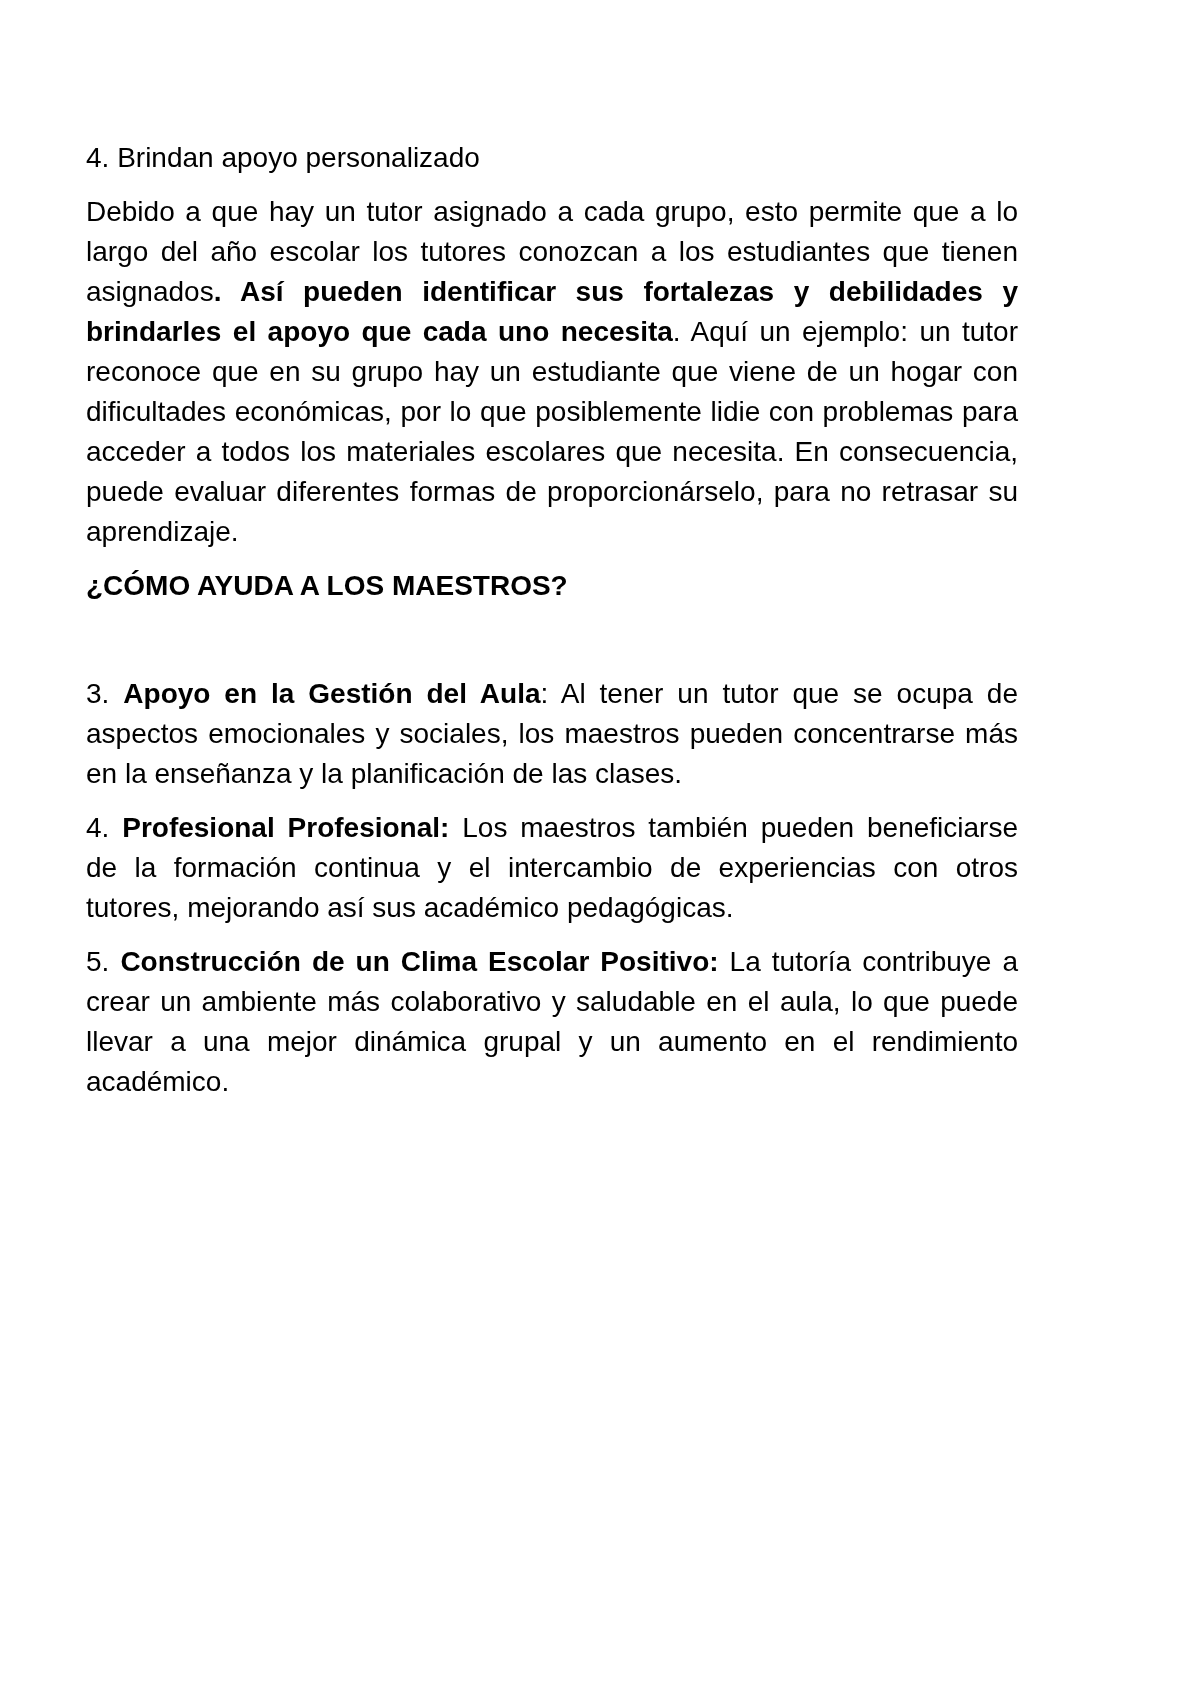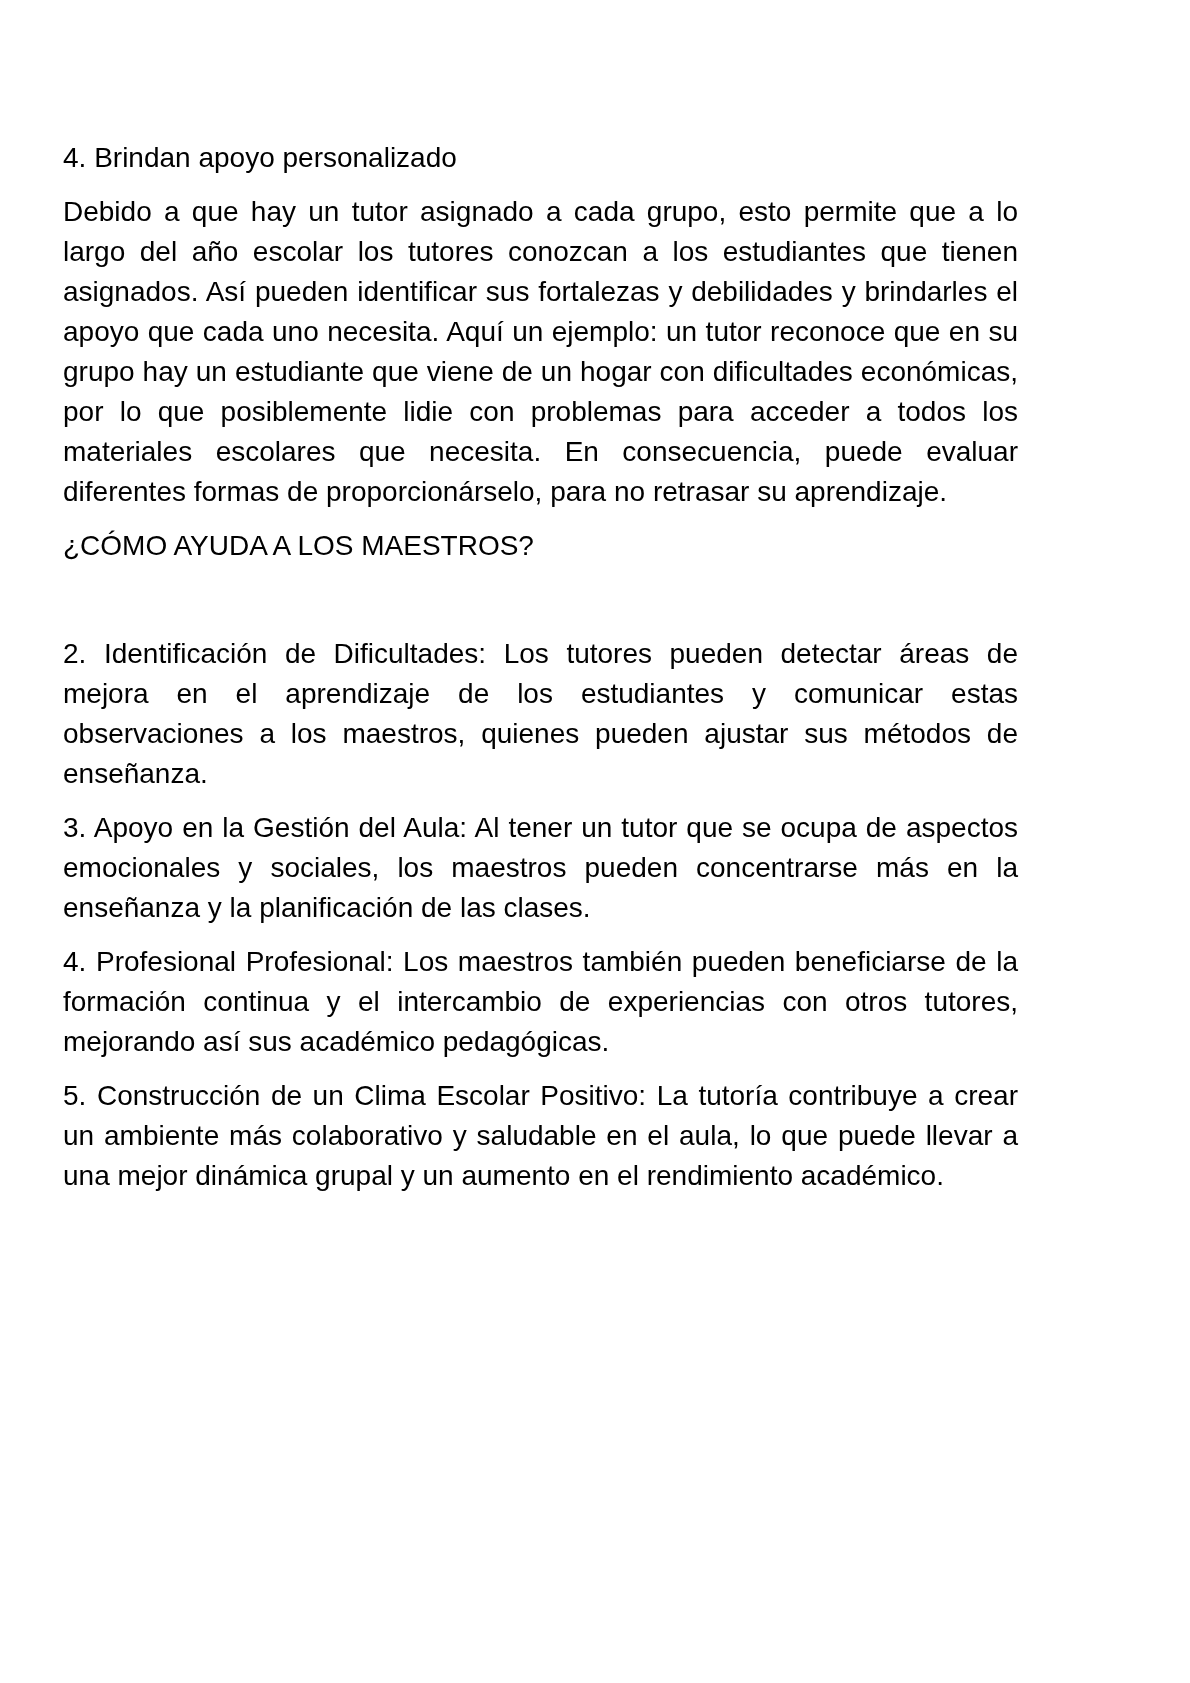--- a/index.html
+++ b/index.html
@@ -11,49 +11,48 @@
     position: relative;
     width: 1190px;
     min-height: 1683px;
     margin: 0 auto;
     background: #ffffff;
     color: #000000;
     font-family: "Liberation Sans", "DejaVu Sans", sans-serif;
     font-size: 28px;
     line-height: 40px;
     box-sizing: border-box;
-    padding: 138px 172px 60px 63px;
+    padding: 138px 172px 60px 86px;
     overflow: hidden;
   }
   .block {
     margin: 0 0 14px 0;
     text-align: justify;
     font-weight: normal;
     font-size: 28px;
     line-height: 40px;
   }
   .block.heading {
     font-weight: bold;
     text-align: left;
   }
   .block.plain {
     text-align: left;
   }
   .block.spacer {
     height: 40px;
   }
   .run-bold {
-    font-weight: normal;
+    font-weight: bold;
   }
 </style>
 </head>
 <body>
 
 <div class="page" id="doc-root" style="background: rgb(255, 255, 255); color: rgb(0, 0, 0);">
     <p class="block plain"><span>4. Brindan apoyo personalizado</span></p>
     <p class="block paragraph"><span>Debido a que hay un tutor asignado a cada grupo, esto permite que a lo largo del año escolar los tutores conozcan a los estudiantes que tienen asignados</span><span class="run-bold">. Así pueden identificar sus fortalezas y debilidades y brindarles el apoyo que cada uno necesita</span><span>. Aquí un ejemplo: un tutor reconoce que en su grupo hay un estudiante que viene de un hogar con dificultades económicas, por lo que posiblemente lidie con problemas para acceder a todos los materiales escolares que necesita. En consecuencia, puede evaluar diferentes formas de proporcionárselo, para no retrasar su aprendizaje.</span></p>
     <h2 class="block heading"><span class="run-bold">¿CÓMO AYUDA A LOS MAESTROS?</span></h2>
     <p class="block spacer"></p>
-    <p class="block paragraph"><span>2. </span><span class="run-bold">Identificación de Dificultades</span><span>: Los tutores pueden detectar áreas de mejora en el aprendizaje de los estudiantes y comunicar estas observaciones a los maestros, quienes pueden ajustar sus métodos de enseñanza.</span></p>
     <p class="block paragraph"><span>3. </span><span class="run-bold">Apoyo en la Gestión del Aula</span><span>: Al tener un tutor que se ocupa de aspectos emocionales y sociales, los maestros pueden concentrarse más en la enseñanza y la planificación de las clases.</span></p>
     <p class="block paragraph"><span>4. </span><span class="run-bold">Profesional Profesional:</span><span> Los maestros también pueden beneficiarse de la formación continua y el intercambio de experiencias con otros tutores, mejorando así sus académico pedagógicas.</span></p>
     <p class="block paragraph"><span>5. </span><span class="run-bold">Construcción de un Clima Escolar Positivo:</span><span> La tutoría contribuye a crear un ambiente más colaborativo y saludable en el aula, lo que puede llevar a una mejor dinámica grupal y un aumento en el rendimiento académico.</span></p>
   </div>
 
 </body></html>

